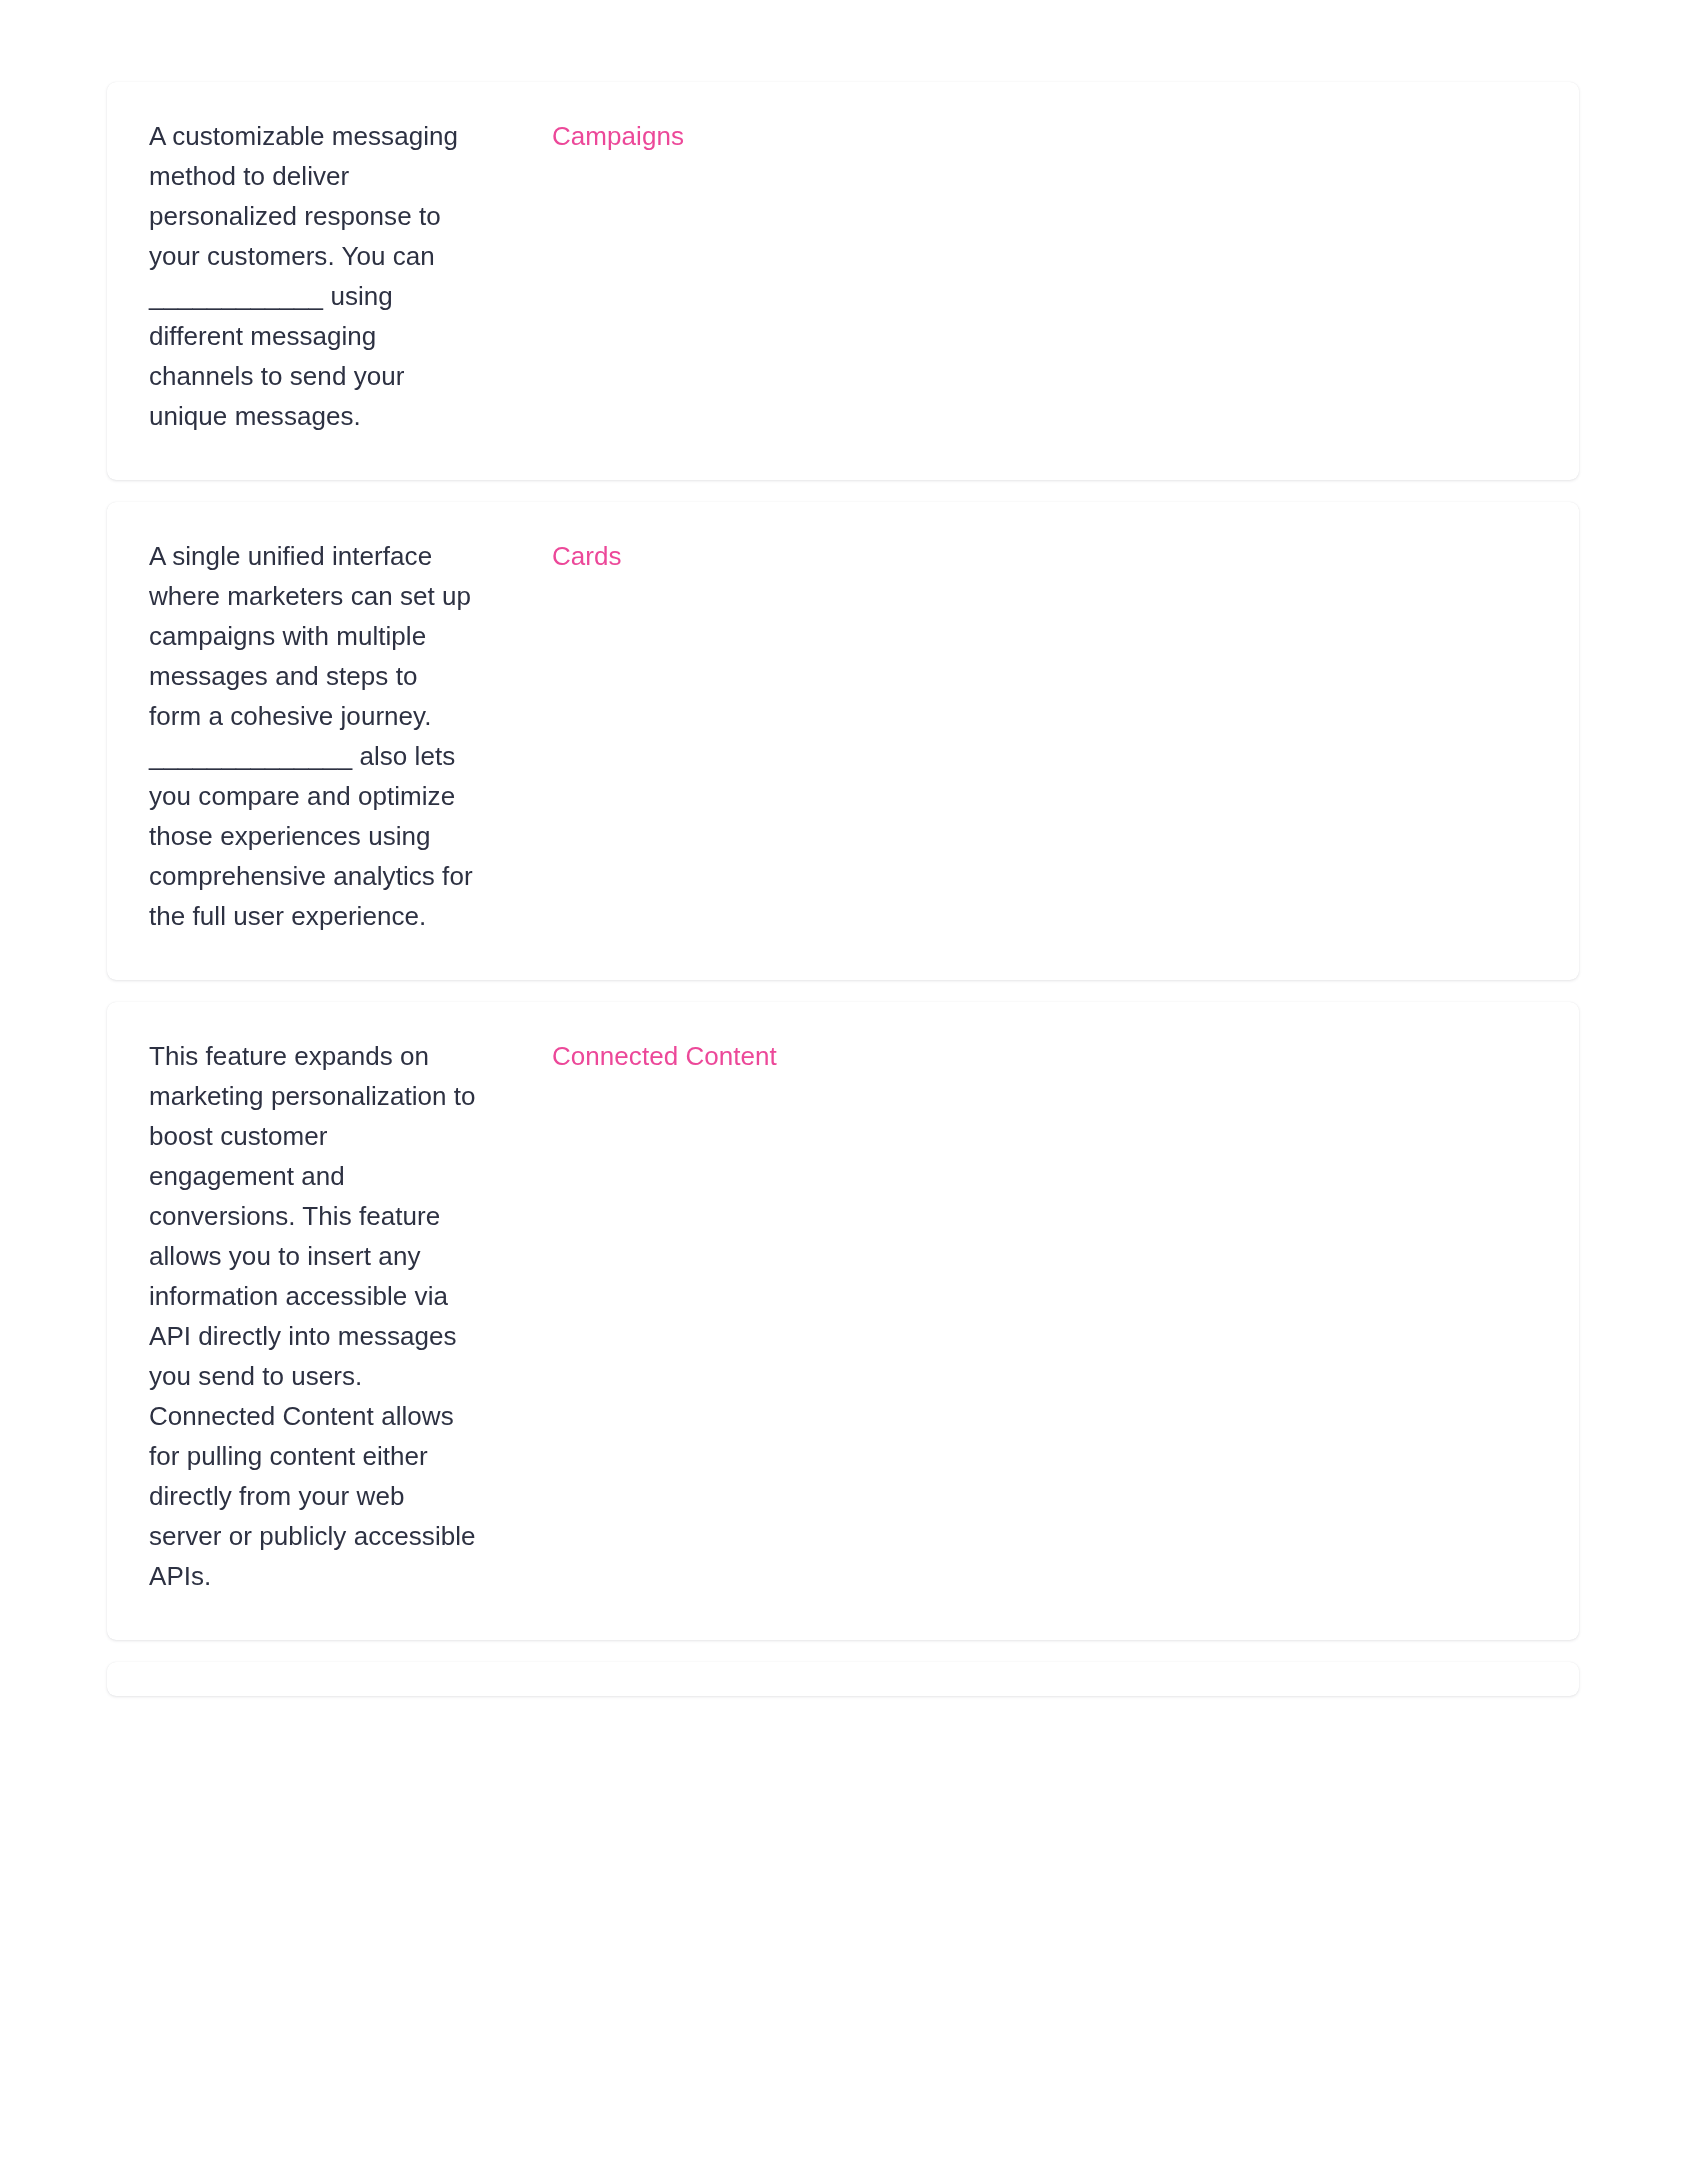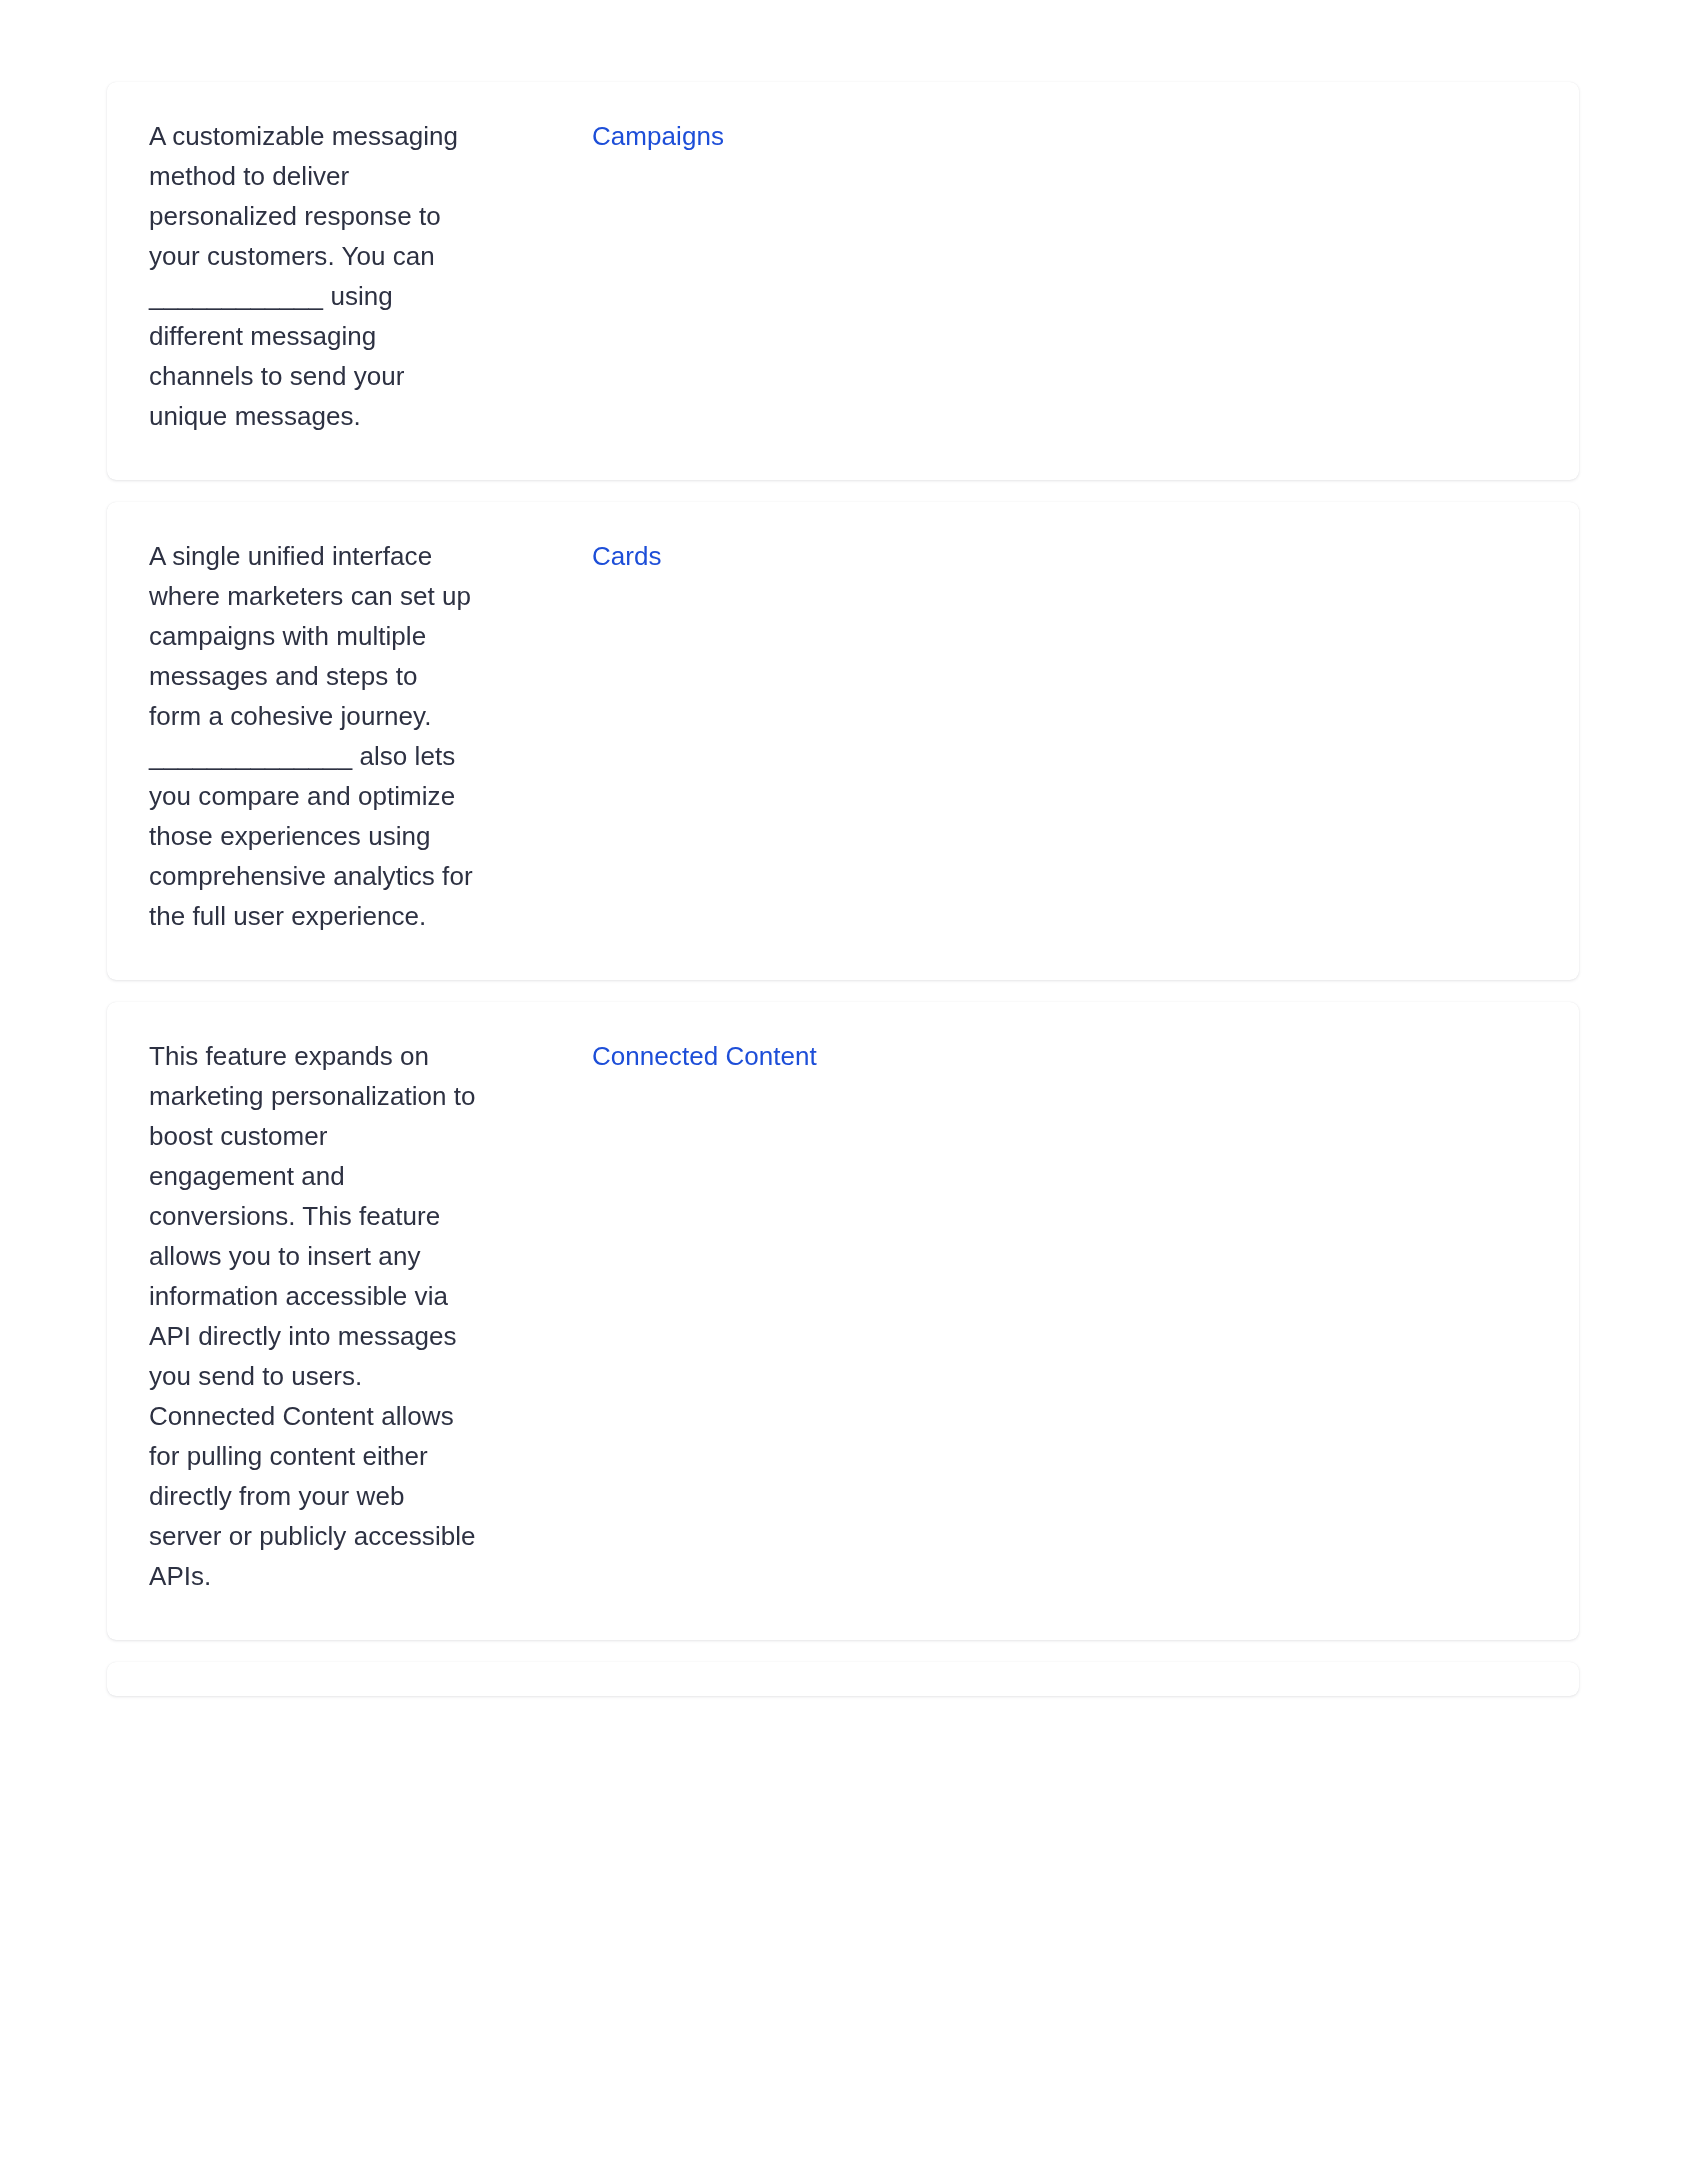--- a/index.html
+++ b/index.html
@@ -29,39 +29,38 @@
   }
   .card {
     background: #ffffff;
     border-radius: 9px;
     box-shadow: 0 1px 3px rgba(60, 64, 80, 0.13), 0 0 1px rgba(60, 64, 80, 0.10);
     box-sizing: border-box;
     padding: 34px 44px 44px 42px;
     display: flex;
     align-items: flex-start;
     width: 1472px;
-    gap: 40px;
   }
   .card-definition {
     width: 327px;
     flex: 0 0 327px;
     font-size: 26px;
     line-height: 40px;
     color: #2d3142;
     letter-spacing: 0.05px;
     word-wrap: break-word;
     overflow-wrap: break-word;
     white-space: pre-wrap;
   }
   .card-term {
     margin-left: 76px;
     flex: 1 1 auto;
     font-size: 26px;
     line-height: 40px;
-    color: #1d4ed8;
+    color: #ec4899;
     letter-spacing: 0.05px;
     padding-top: 0;
   }
   .card-4 {
     padding-bottom: 0;
   }
 </style>
 </head>
 <body>
 

